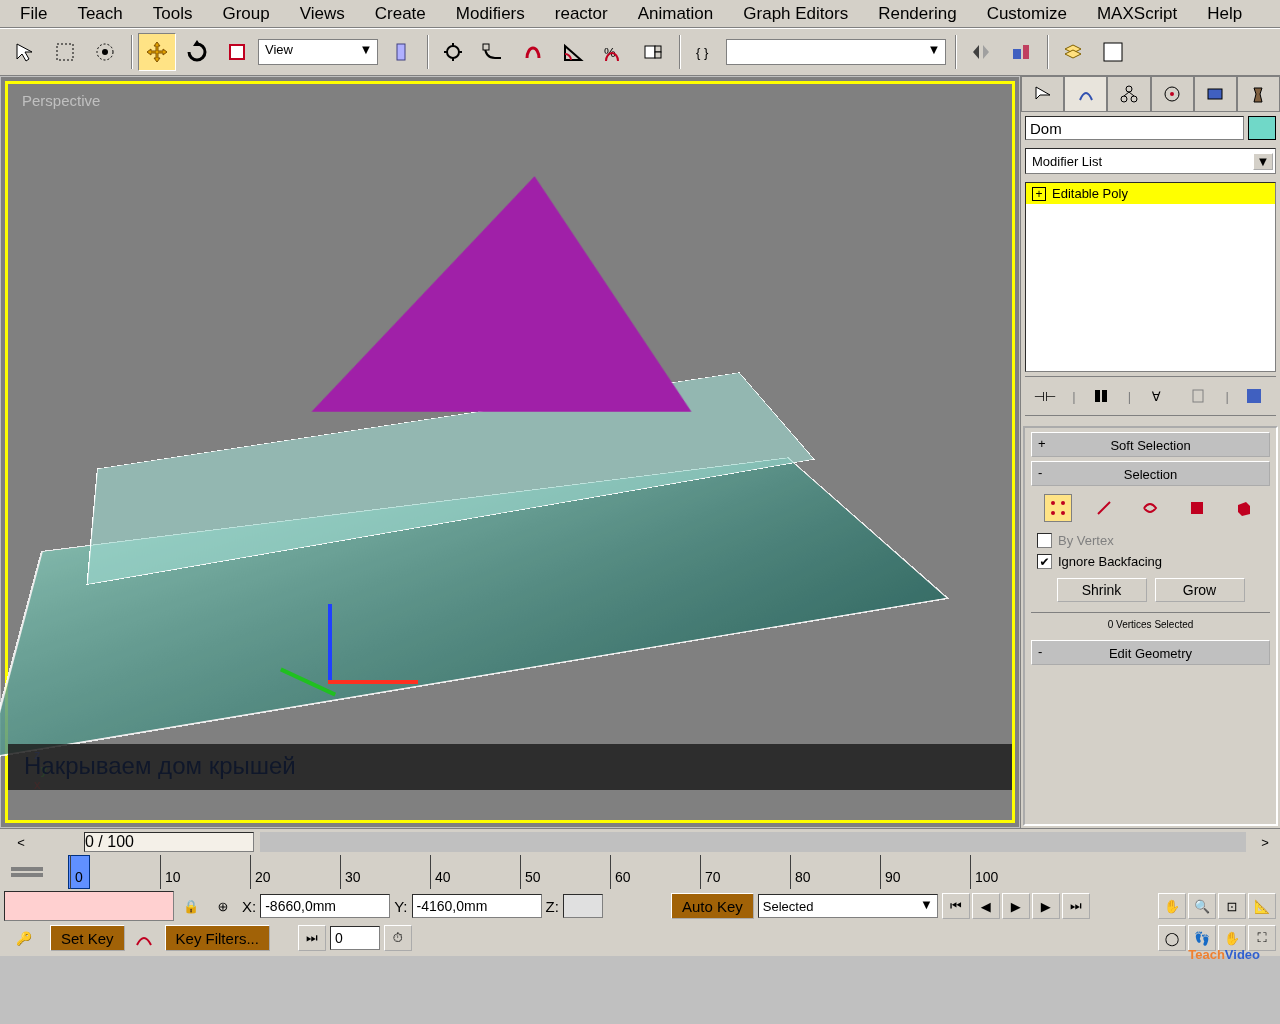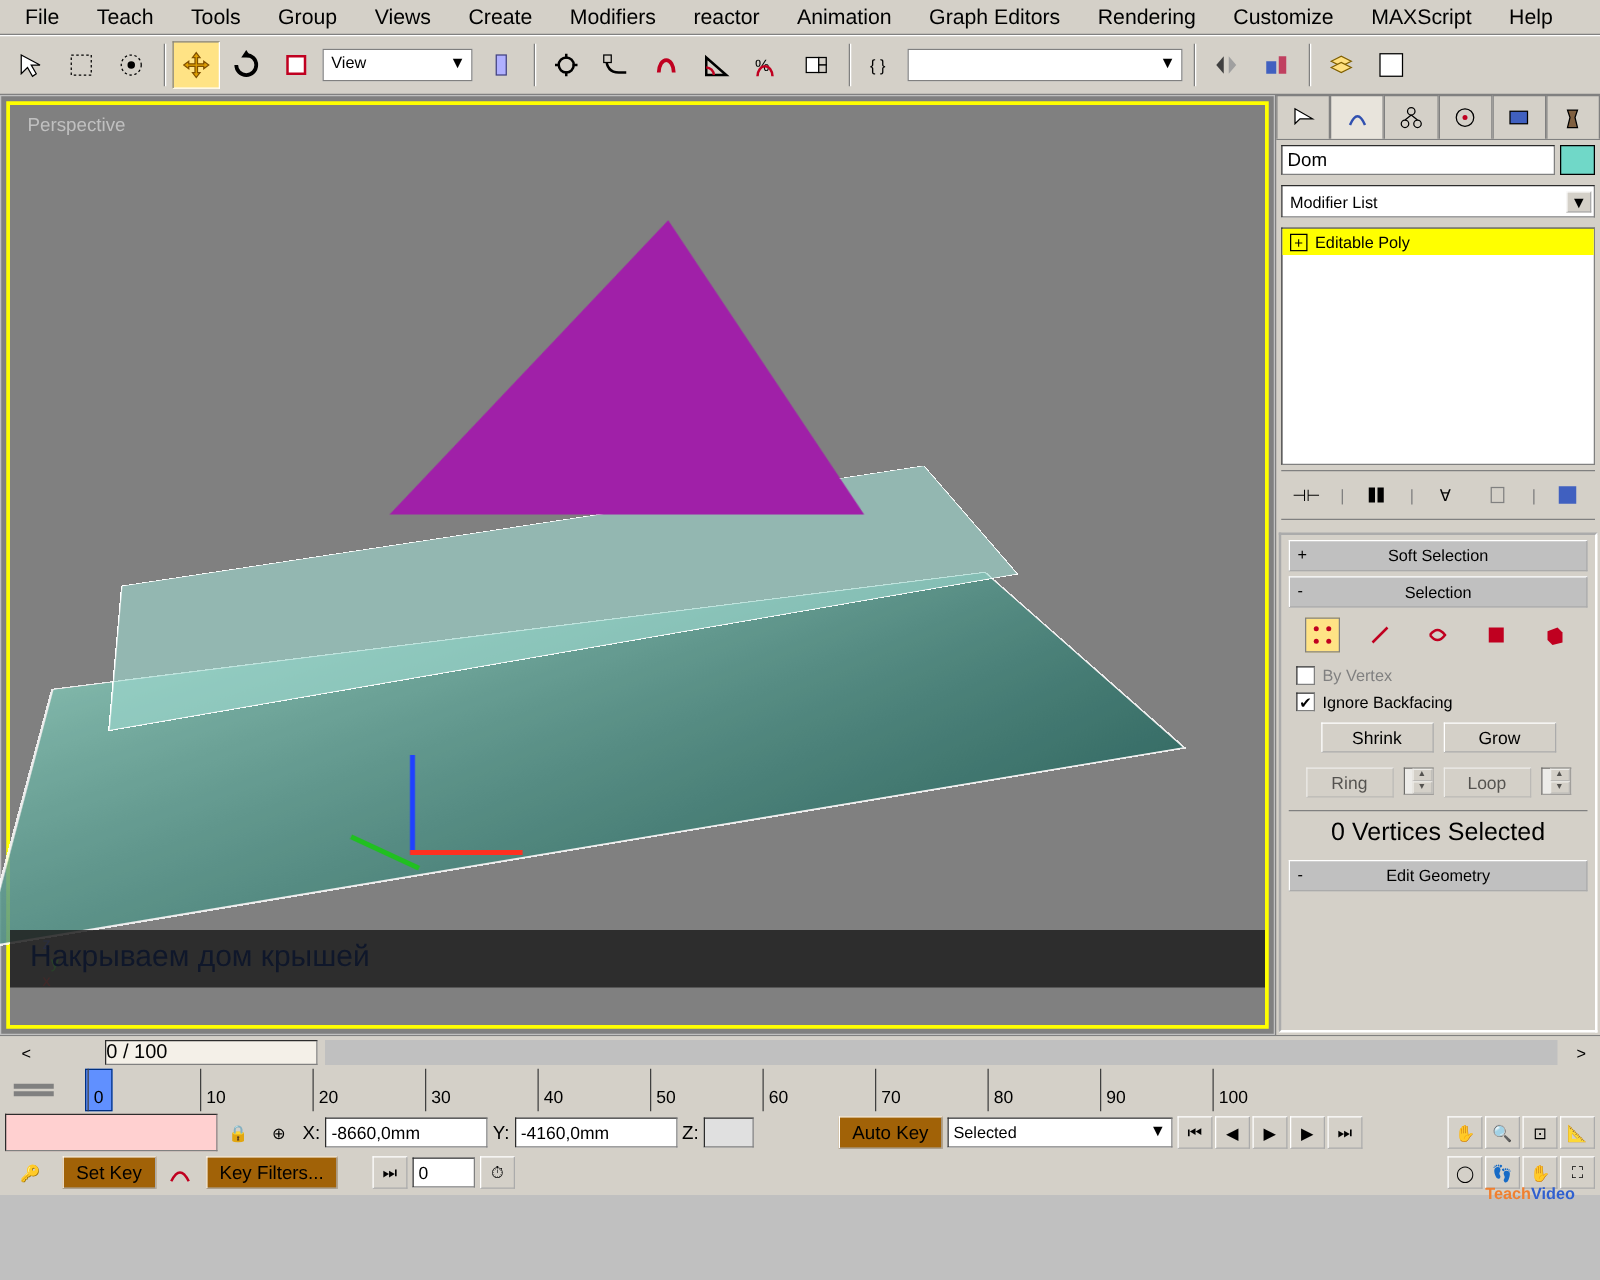--- a/index.html
+++ b/index.html
@@ -58,21 +58,21 @@
 .si.active { background:#ffe385; border:1px solid #808080;}
 .chk-row { display:flex; align-items:center; padding:3px 6px; font-size:15px; color:#000;}
 .chk-row.disabled { color:#808080;}
 .chk { width:15px; height:15px; border:1px inset #808080; background:#fff; margin-right:6px; display:inline-flex; align-items:center; justify-content:center; font-size:12px;}
 .spin { display:inline-flex; background:#fff; border:1px inset #808080; height:22px; align-items:center; width:80px; position:relative;}
 .spin input { border:none; width:58px; padding:0 3px; font-size:14px; background:transparent;}
 .spin .sp-btns { position:absolute; right:0; width:16px; display:flex; flex-direction:column;}
 .spin .sp-btns div { height:10px; background:#d4d0c8; border:1px outset #fff; font-size:7px; text-align:center; line-height:7px;}
 .btn { background:#d4d0c8; border:1px outset #fff; padding:3px 10px; font-size:14px;}
 .btn-row { display:flex; gap:8px; justify-content:center; padding:6px 4px;}
-.status-count { text-align:center; padding:6px 0; font-size:20px; border-top:1px solid #808080; margin-top:4px;}
+.status-count { text-align:center; padding:6px 0; font-size:10px; border-top:1px solid #808080; margin-top:4px;}
 
 
 .bottom { height:128px; background:#d4d0c8; border-top:1px solid #808080;}
 .frame-row { height:26px; display:flex; align-items:center; background:#d4d0c8;}
 .frame-label { background:#f4f0e8; border:1px inset #808080; width:170px; text-align:left; font-size:16px; margin-left:48px;}
 .slider-track { flex:1; height:20px; background:#c0c0c0; position:relative; margin:0 6px;}
 .ruler { height:34px; position:relative; background:#d4d0c8; display:flex; padding-left:70px;}
 .ruler-slider { position:absolute; left:68px; top:0; width:22px; height:34px; background:#6090ff; border:1px solid #003080;}
 .tick { position:relative; border-left:1px solid #404040; font-size:14px; padding-left:4px; padding-top:14px;}
 .status-row { display:flex; height:34px; align-items:center; padding:0 4px; gap:4px;}
@@ -360,36 +360,20 @@
           <span>By Vertex</span>
         </div>
       <div class="chk-row">
           <span class="chk">✔</span>
           <span>Ignore Backfacing</span>
         </div>
       <div class="btn-row">
         <button class="btn" style="width:90px">Shrink</button>
         <button class="btn" style="width:90px">Grow</button>
       </div>
-      <div class="btn-row" style="opacity:0.6">
-        <button class="btn" style="width:70px">Ring</button>
-        <span class="spin" style="width:24px">
-            <span class="sp-btns">
-              <div>▲</div>
-              <div>▼</div>
-            </span>
-          </span>
-        <button class="btn" style="width:70px">Loop</button>
-        <span class="spin" style="width:24px">
-            <span class="sp-btns">
-              <div>▲</div>
-              <div>▼</div>
-            </span>
-          </span>
-      </div>
       <div class="status-count">0 Vertices Selected</div>
       <div class="rollout-title"><span class="pm">-</span><span>Edit Geometry</span></div>
     </div>
   </div>
 </div>
 
 <div class="bottom">
   <div class="frame-row">
     <div class="tbtn" style="width:26px;height:22px;margin-left:8px">&lt;</div>
     <div class="frame-label">0 / 100</div>

